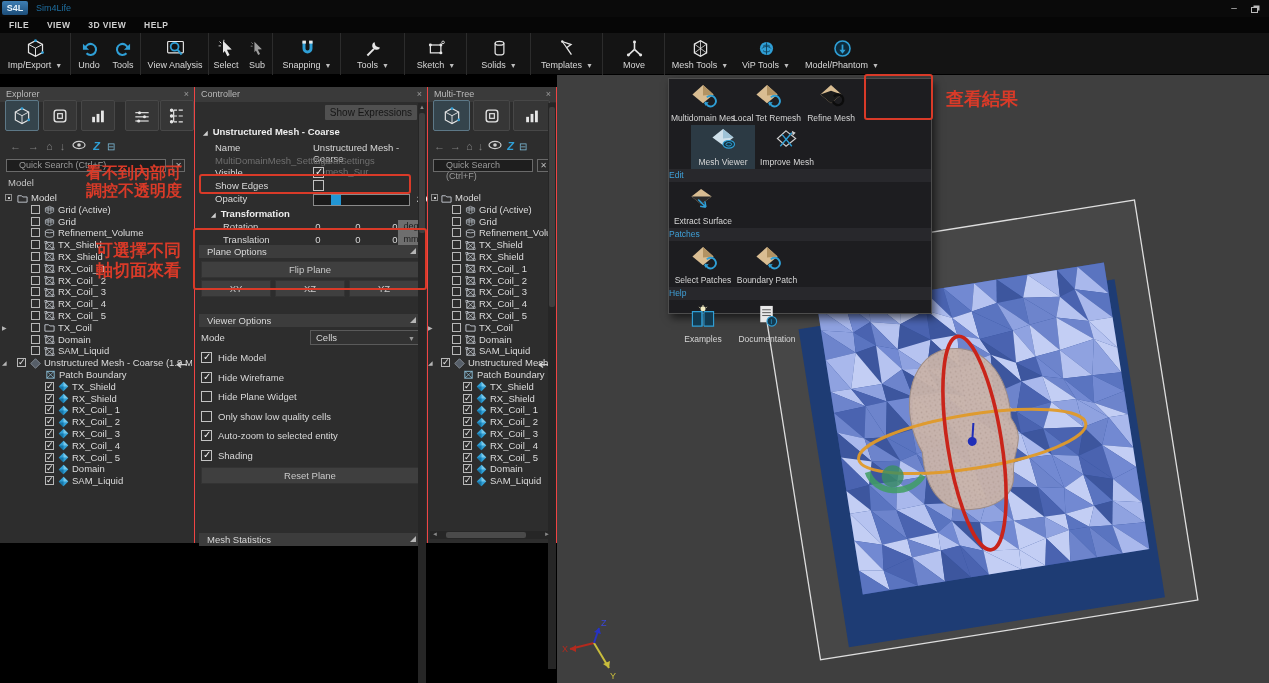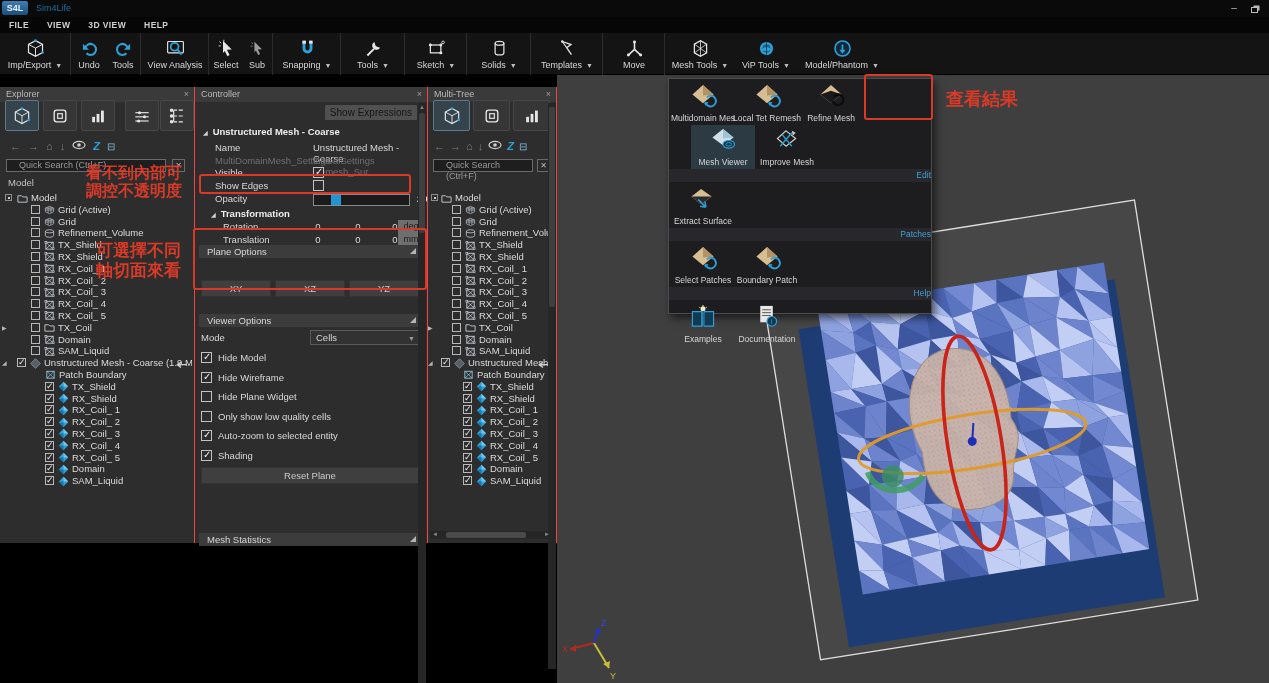--- a/index.html
+++ b/index.html
@@ -83,21 +83,21 @@
     color:#161616; font-size:10px; line-height:15px; text-align:center; border-radius:1px;margin-left:38px;}
   
   #viewport { position:absolute; left:557px; top:75px; width:712px; height:608px; background:#3f3f3f; overflow:hidden;}
   #mesh-menu { position:absolute; left:668px; top:78px; width:264px; height:236px; background:#1d1d20;
     border:1px solid #4d4d4d; box-shadow:3px 4px 8px rgba(0,0,0,.6); }
   .mm-grid { display:flex; flex-wrap:wrap; padding:2px 0 0 2px;}
   .mm-item { width:64px; height:44px; display:flex; flex-direction:column; align-items:center; justify-content:center;}
   .mm-item.sel { background:#2c3a44;margin-left:20px; }
   .mm-item svg { width:30px; height:25px;}
   .mm-item .mlbl { font-size:8.5px; color:#d6d6d6; white-space:nowrap; margin-top:1px;}
-  .mm-sep { height:13px; background:#28282c; color:#3fa0d8; font-size:8.5px; text-align:right; line-height:13px;}
+  .mm-sep { height:13px; background:#28282c; color:#3fa0d8; font-size:8.5px; text-align:left; line-height:13px;}
   
   .redbox { position:absolute; border:2px solid #d93a28; border-radius:3px; pointer-events:none;}
   .redtext { position:absolute; color:#d93a28; font-weight:bold; pointer-events:none; line-height:1.15; }
 </style>
 </head>
 <body>
 
 <div id="titlebar">
   <div id="logo">S4L</div>
   <div id="apptitle">Sim4Life</div>
@@ -662,20 +662,21 @@
     <span class="unit">deg</span>
   </div>
   <div class="ctl-row" style="top:147px;">
     <span class="ctl-label" style="left:28px;">Translation</span>
     <span class="numcol" style="left:108px;">0</span>
     <span class="numcol" style="left:148px;">0</span>
     <span class="numcol" style="left:185px;">0</span>
     <span class="unit">mm</span>
   </div>
   <div class="sechead" style="top:158px;"><span>Plane Options</span><span class="cnr"></span></div>
+  <button class="wbtn2" style="left:6px;top:174px;width:218px;height:17px;">Flip Plane</button>
   <button class="wbtn2" style="left:6px;top:193px;width:70px;height:17px;">XY</button>
   <button class="wbtn2" style="left:80px;top:193px;width:70px;height:17px;">XZ</button>
   <button class="wbtn2" style="left:154px;top:193px;width:70px;height:17px;">YZ</button>
   <div class="sechead" style="top:227px;"><span>Viewer Options</span><span class="cnr"></span></div>
   <div class="ctl-row" style="top:245px;">
     <span class="ctl-label" style="left:6px;">Mode</span>
     <span class="selectbox"><span>Cells</span><span class="dd">▼</span></span>
   </div>
   <div id="viewer-checks">
       <div class="ctl-row" style="top: 265px;">

